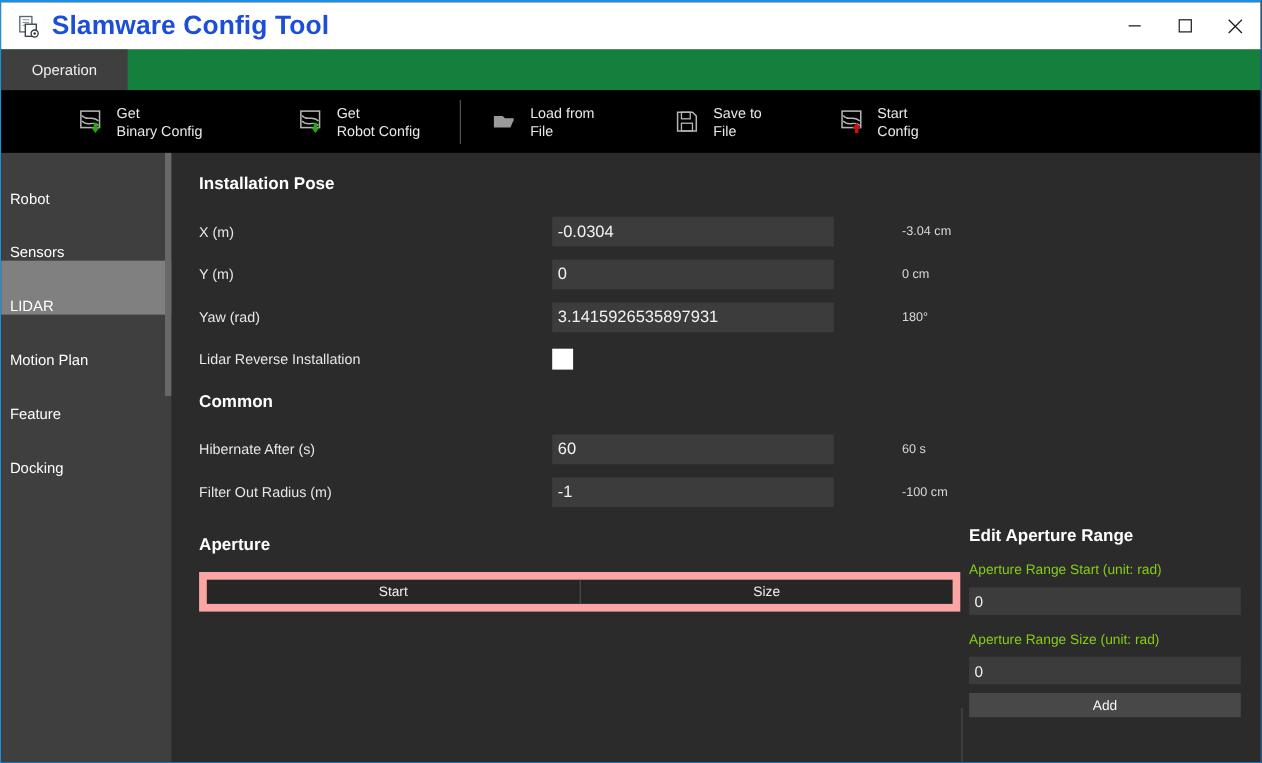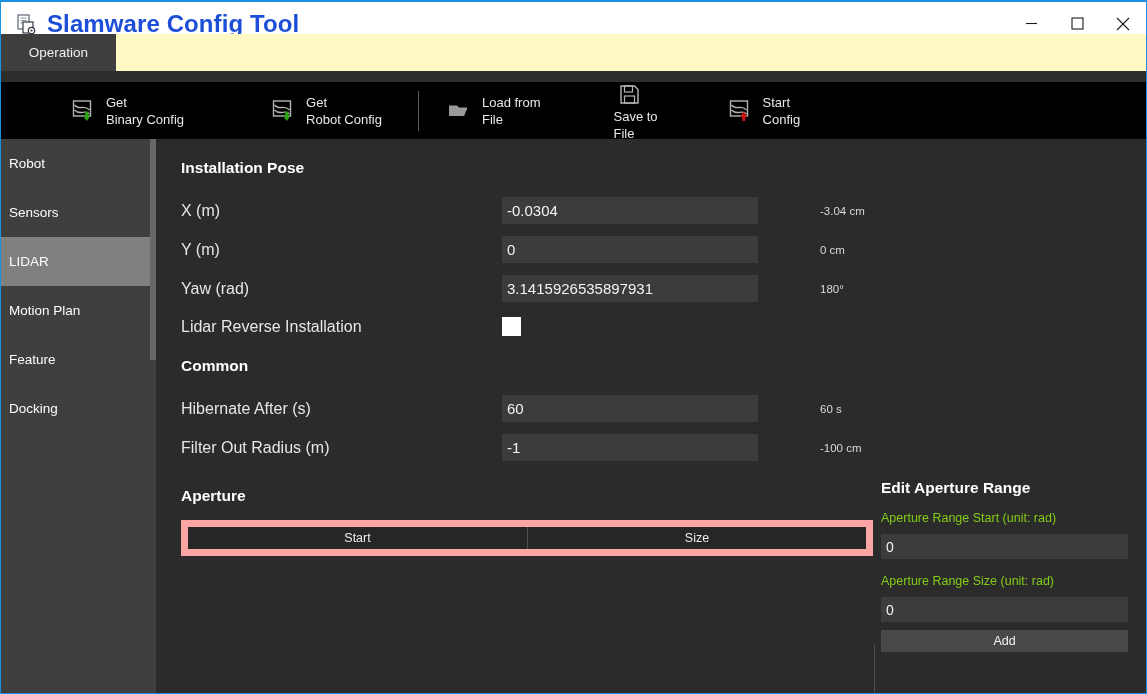--- a/index.html
+++ b/index.html
@@ -31,22 +31,22 @@
     font-family: "Liberation Sans", sans-serif; font-weight: 700;
   }
   .win-controls { margin-left: auto; display: flex; height: 43px; }
   .win-btn {
     width: 46px; height: 43px; display: flex; align-items: center;
     justify-content: center; cursor: default;
   }
 
   
   .tabstrip {
-    position: absolute; left: 0; top: 32px; right: 0; height: 37px;
-    background: #fef9c3;
+    position: absolute; left: 0; top: 43px; right: 0; height: 37px;
+    background: #15803d;
   }
   .tab {
     position: absolute; left: 0; top: 0; width: 115px; height: 37px;
     background: #3f3f3f;
     display: flex; align-items: center; justify-content: center;
     color: #f0f0f0; font-size: 13.5px;
   }
 
   
   .toolbar {
@@ -64,21 +64,21 @@
 
   
   .body { position: absolute; left: 0; top: 137px; right: 0; bottom: 0; }
 
   
   .sidebar {
     position: absolute; left: 0; top: 0; bottom: 0; width: 155px;
     background: #3f3f3f;
   }
   .side-item {
-    height: 49px; display: flex; align-items: center;
+    height: 49px; display: flex; align-items: flex-end;
     padding-left: 8px; color: #fdfdfd; font-size: 13.5px;
     cursor: default; font-weight: 400;
   }
   .side-item.active { background: #808080; }
   .side-scroll-track {
     position: absolute; right: 0; top: 0; bottom: 0; width: 6px;
     background: transparent;
   }
   .side-scroll-thumb {
     position: absolute; right: 0; top: 0; width: 6px; height: 221px;
@@ -93,21 +93,21 @@
     overflow: hidden;
   }
   .section-title {
     color: #ffffff; font-size: 15.5px; font-weight: bold;
   }
   .form-row {
     position: absolute; left: 0; right: 0; height: 27px;
     display: flex; align-items: center;
   }
   .f-label {
-    position: absolute; left: 19px; color: #e6e6e6; font-size: 16px;
+    position: absolute; left: 19px; color: #e6e6e6; font-size: 13px;
   }
   .f-input {
     position: absolute; left: 340px; width: 256px; height: 27px;
     background: #3c3c3c; border: none; outline: none;
     color: #f2f2f2; font-size: 15px; padding: 0 5px;
     font-family: "Liberation Sans", sans-serif;
   }
   .f-hint {
     position: absolute; left: 658px; color: #d8d8d8; font-size: 11.5px;
   }
@@ -231,21 +231,21 @@
       <span class="tb-icon">
         <svg width="26" height="26" viewBox="0 0 26 26">
           <path d="M2 7.5 h8 l2 2 h8 v2 H2 z" fill="#9a9a9a"></path>
           <path d="M2 11 h18 l-3 7 H2 z" fill="#9a9a9a"></path>
         </svg>
       </span>
       <span class="tb-label">Load from
 File</span>
     </div>
 
-    <div class="tb-item" style="margin-left:45px;flex-direction:column;">
+    <div class="tb-item" style="margin-left:45px;">
       <span class="tb-icon">
         <svg width="26" height="26" viewBox="0 0 26 26">
           <path d="M3 4 h13.5 L20 7.5 V21 H3 z" fill="none" stroke="#b4b4b4" stroke-width="1.4"></path>
           <rect x="6.5" y="4" width="8" height="6" fill="none" stroke="#b4b4b4" stroke-width="1.2"></rect>
           <rect x="6.5" y="14" width="10" height="7" fill="none" stroke="#b4b4b4" stroke-width="1.2"></rect>
         </svg>
       </span>
       <span class="tb-label">Save to
 File</span>
     </div>

